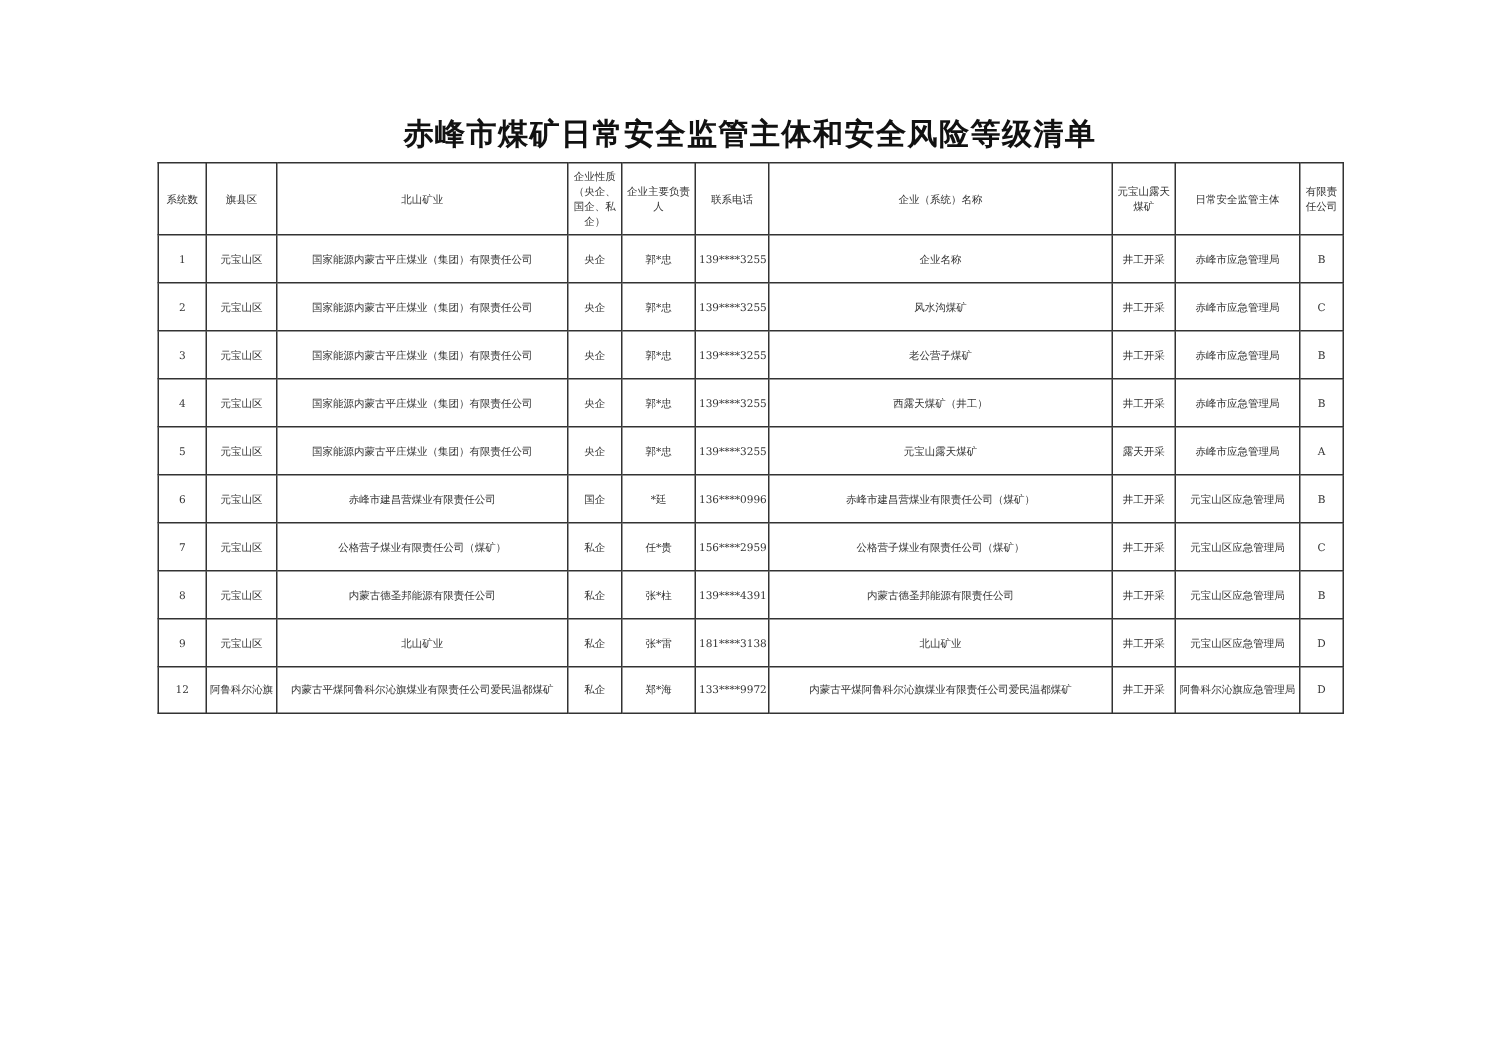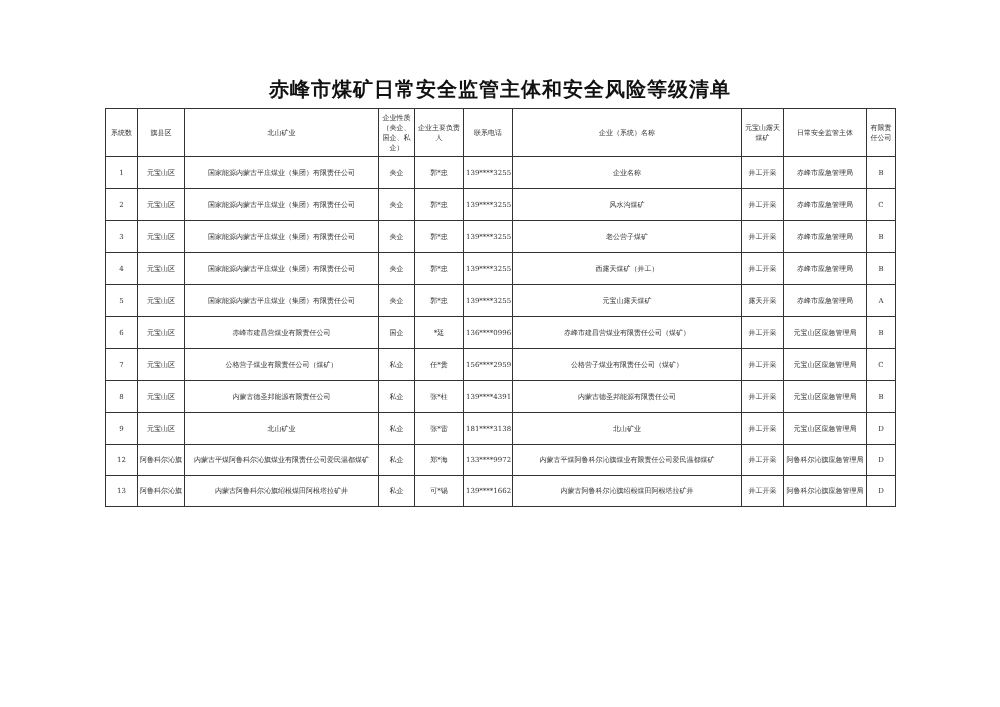--- a/index.html
+++ b/index.html
@@ -162,26 +162,14 @@
         <td>阿鲁科尔沁旗</td>
         <td>内蒙古平煤阿鲁科尔沁旗煤业有限责任公司爱民温都煤矿</td>
         <td>私企</td>
         <td>郑*海</td>
         <td>133****9972</td>
         <td>内蒙古平煤阿鲁科尔沁旗煤业有限责任公司爱民温都煤矿</td>
         <td>井工开采</td>
         <td>阿鲁科尔沁旗应急管理局</td>
         <td>D</td>
       </tr>
-      <tr class="tall">
-        <td>13</td>
-        <td>阿鲁科尔沁旗</td>
-        <td>内蒙古阿鲁科尔沁旗绍根煤田阿根塔拉矿井</td>
-        <td>私企</td>
-        <td>可*锡</td>
-        <td>139****1662</td>
-        <td>内蒙古阿鲁科尔沁旗绍根煤田阿根塔拉矿井</td>
-        <td>井工开采</td>
-        <td>阿鲁科尔沁旗应急管理局</td>
-        <td>D</td>
-      </tr>
     </tbody>
 </table>
 
 </body></html>

